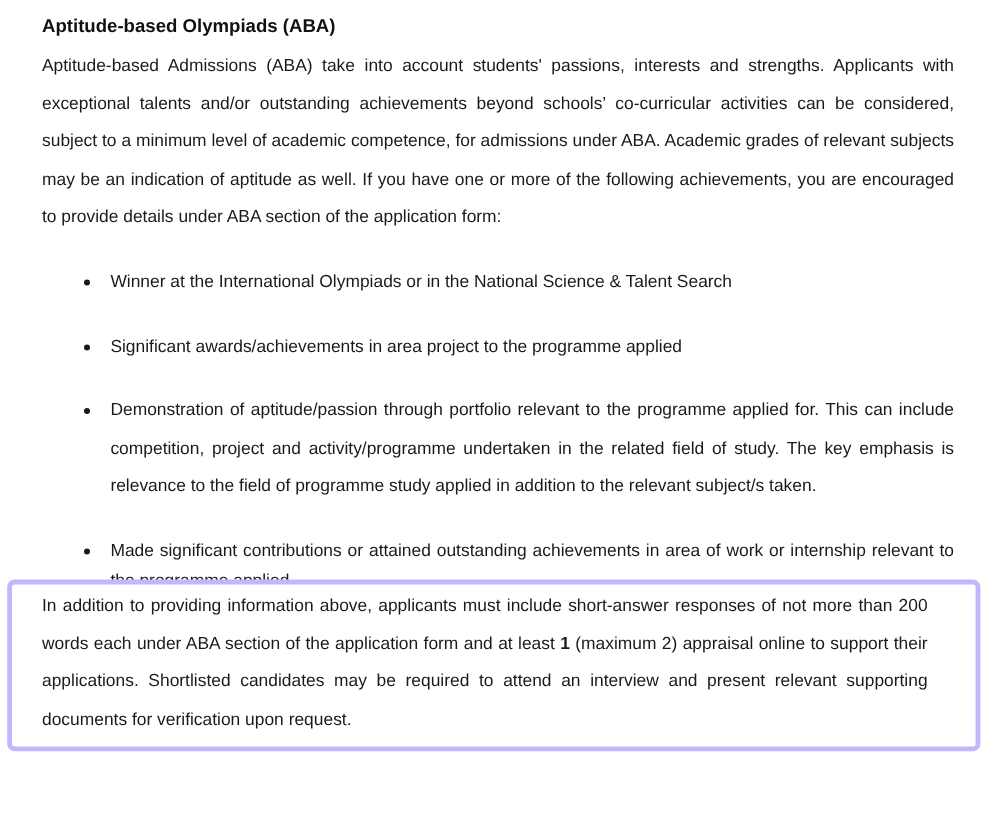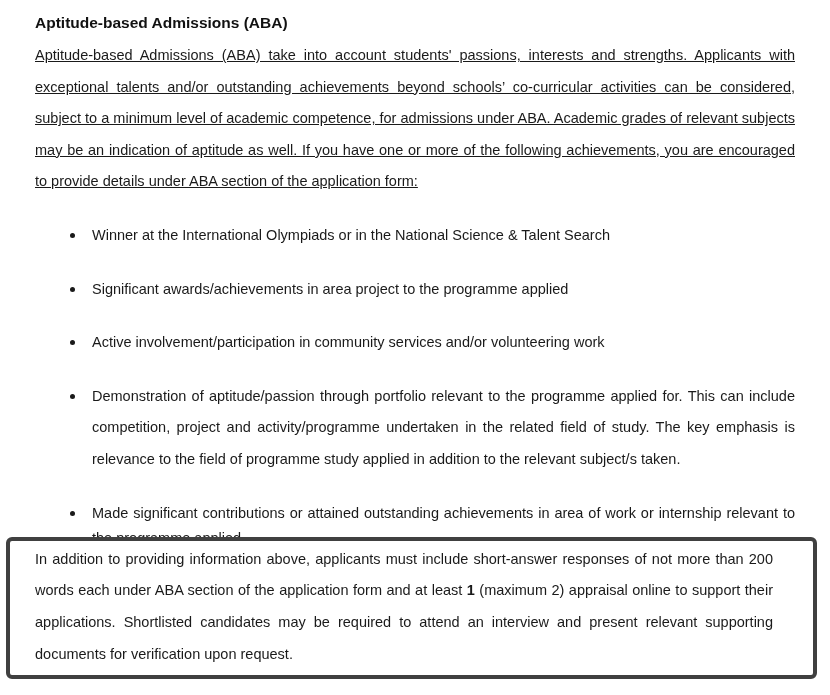--- a/index.html
+++ b/index.html
@@ -19,21 +19,20 @@
     font-weight: bold;
     line-height: 22px;
     margin: 0;
     color: #111111;
   }
   .intro {
     margin: 6px 0 0 0;
     font-size: 14.5px;
     line-height: 31.6px;
     text-align: justify;
-    text-decoration: underline;
   }
   ul.bullets {
     list-style: none;
     margin: 2px 0 0 0;
     padding: 0;
   }
   ul.bullets li {
     position: relative;
     padding-left: 57px;
     font-size: 14.5px;
@@ -51,52 +50,48 @@
     background: #1a1a1a;
   }
   ul.bullets li.tight {
     line-height: 25px;
     padding-top: 3px;
   }
   ul.bullets li.tight .dot { top: 13px; }
   .redbox {
     position: relative;
     margin: -14px -22px 0 -29px;
-    border: 4px solid #404040;
+    border: 4px solid #c4b5fd;
     border-radius: 6px;
     background: #ffffff;
     padding: 3px 40px 5px 25px;
     font-size: 14.5px;
     line-height: 31.7px;
     text-align: justify;
     z-index: 2;
   }
   .redbox strong { font-weight: bold; }
 </style>
 </head>
 <body>
 
 <div class="page">
 
-  <h1 class="heading">Aptitude-based Admissions (ABA)</h1>
+  <h1 class="heading">Aptitude-based Olympiads (ABA)</h1>
 
   <p class="intro">Aptitude-based Admissions (ABA) take into account students' passions, interests and strengths. Applicants with exceptional talents and/or outstanding achievements beyond schools’ co-curricular activities can be considered, subject to a minimum level of academic competence, for admissions under ABA. Academic grades of relevant subjects may be an indication of aptitude as well. If you have one or more of the following achievements, you are encouraged to provide details under ABA section of the application form:</p>
 
   <ul class="bullets">
     <li>
       <span class="dot"></span>
       <span>Winner at the International Olympiads or in the National Science &amp; Talent Search</span>
     </li>
     <li>
       <span class="dot"></span>
       <span>Significant awards/achievements in area project to the programme applied</span>
-    </li>
-    <li>
-      <span class="dot"></span>
-      <span>Active involvement/participation in community services and/or volunteering work</span>
     </li>
     <li>
       <span class="dot"></span>
       <span>Demonstration of aptitude/passion through portfolio relevant to the programme applied for. This can include competition, project and activity/programme undertaken in the related field of study. The key emphasis is relevance to the field of programme study applied in addition to the relevant subject/s taken.</span>
     </li>
     <li class="tight">
       <span class="dot"></span>
       <span>Made significant contributions or attained outstanding achievements in area of work or internship relevant to the programme applied</span>
     </li>
   </ul>

